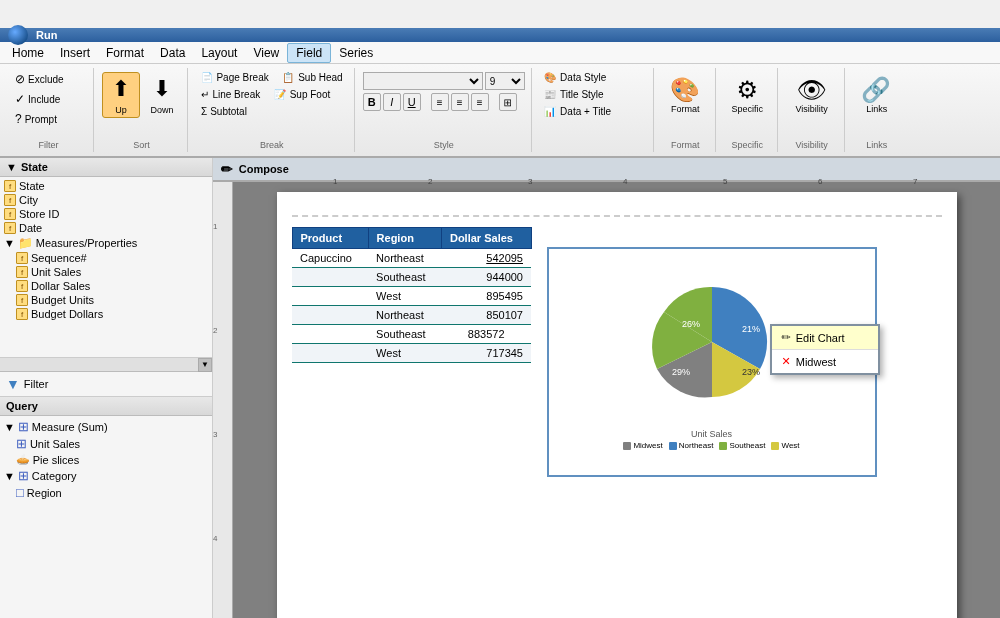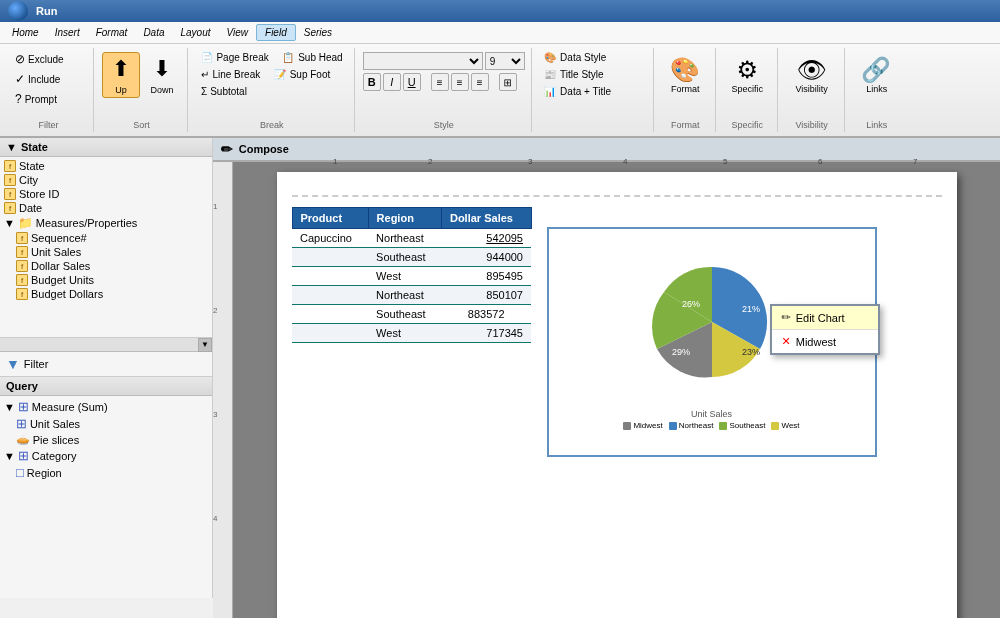--- a/index.html
+++ b/index.html
@@ -1,25 +1,25 @@
 <!DOCTYPE html>
 <html><head>
   <meta charset="utf-8">
   <style>
     * { margin: 0; padding: 0; box-sizing: border-box; }
     body { font-family: 'Segoe UI', Arial, sans-serif; font-size: 11px; background: #f0f0f0; overflow: hidden; width: 1000px; height: 618px; }
 
     
-    .title-bar { height: 22px; background: linear-gradient(to bottom, #4a7cb5, #2c5f9e); display: flex; align-items: center; padding: 0 8px; gap: 8px; }
+    .title-bar { height: 14px; background: linear-gradient(to bottom, #4a7cb5, #2c5f9e); display: flex; align-items: center; padding: 0 8px; gap: 8px; margin-top: 28px; }
     .title-bar-icon { width: 20px; height: 20px; border-radius: 50%; background: radial-gradient(circle at 35% 35%, #6af, #036); }
     .title-bar-text { color: white; font-size: 11px; font-weight: bold; }
 
     
     .menu-bar { height: 22px; background: #f8f8f8; border-bottom: 1px solid #ccc; display: flex; align-items: center; padding: 0 4px; }
-    .menu-item { padding: 2px 8px; cursor: pointer; font-size: 10px; border-radius: 2px; font-style: italic; }
+    .menu-item { padding: 2px 8px; cursor: pointer; font-size: 12px; border-radius: 2px; }
     .menu-item.active { background: #cce4f7; border: 1px solid #7ab4d8; }
 
     
     .ribbon { background: linear-gradient(to bottom, #f8f8f8, #e8e8e8); border-bottom: 2px solid #aaa; }
     .ribbon-content { display: flex; height: 90px; padding: 4px; gap: 2px; }
     .ribbon-group { display: flex; flex-direction: column; border-right: 1px solid #ccc; padding: 0 6px; min-width: 60px; }
     .ribbon-group-label { font-size: 9px; color: #666; text-align: center; margin-top: auto; padding: 2px 0; }
     .ribbon-group-content { display: flex; gap: 3px; flex: 1; align-items: flex-start; padding-top: 4px; }
     .ribbon-btn-large { display: flex; flex-direction: column; align-items: center; padding: 2px 4px; cursor: pointer; border: 1px solid transparent; border-radius: 3px; min-width: 38px; }
     .ribbon-btn-large.active { background: #ffd080; border-color: #c09020; }

